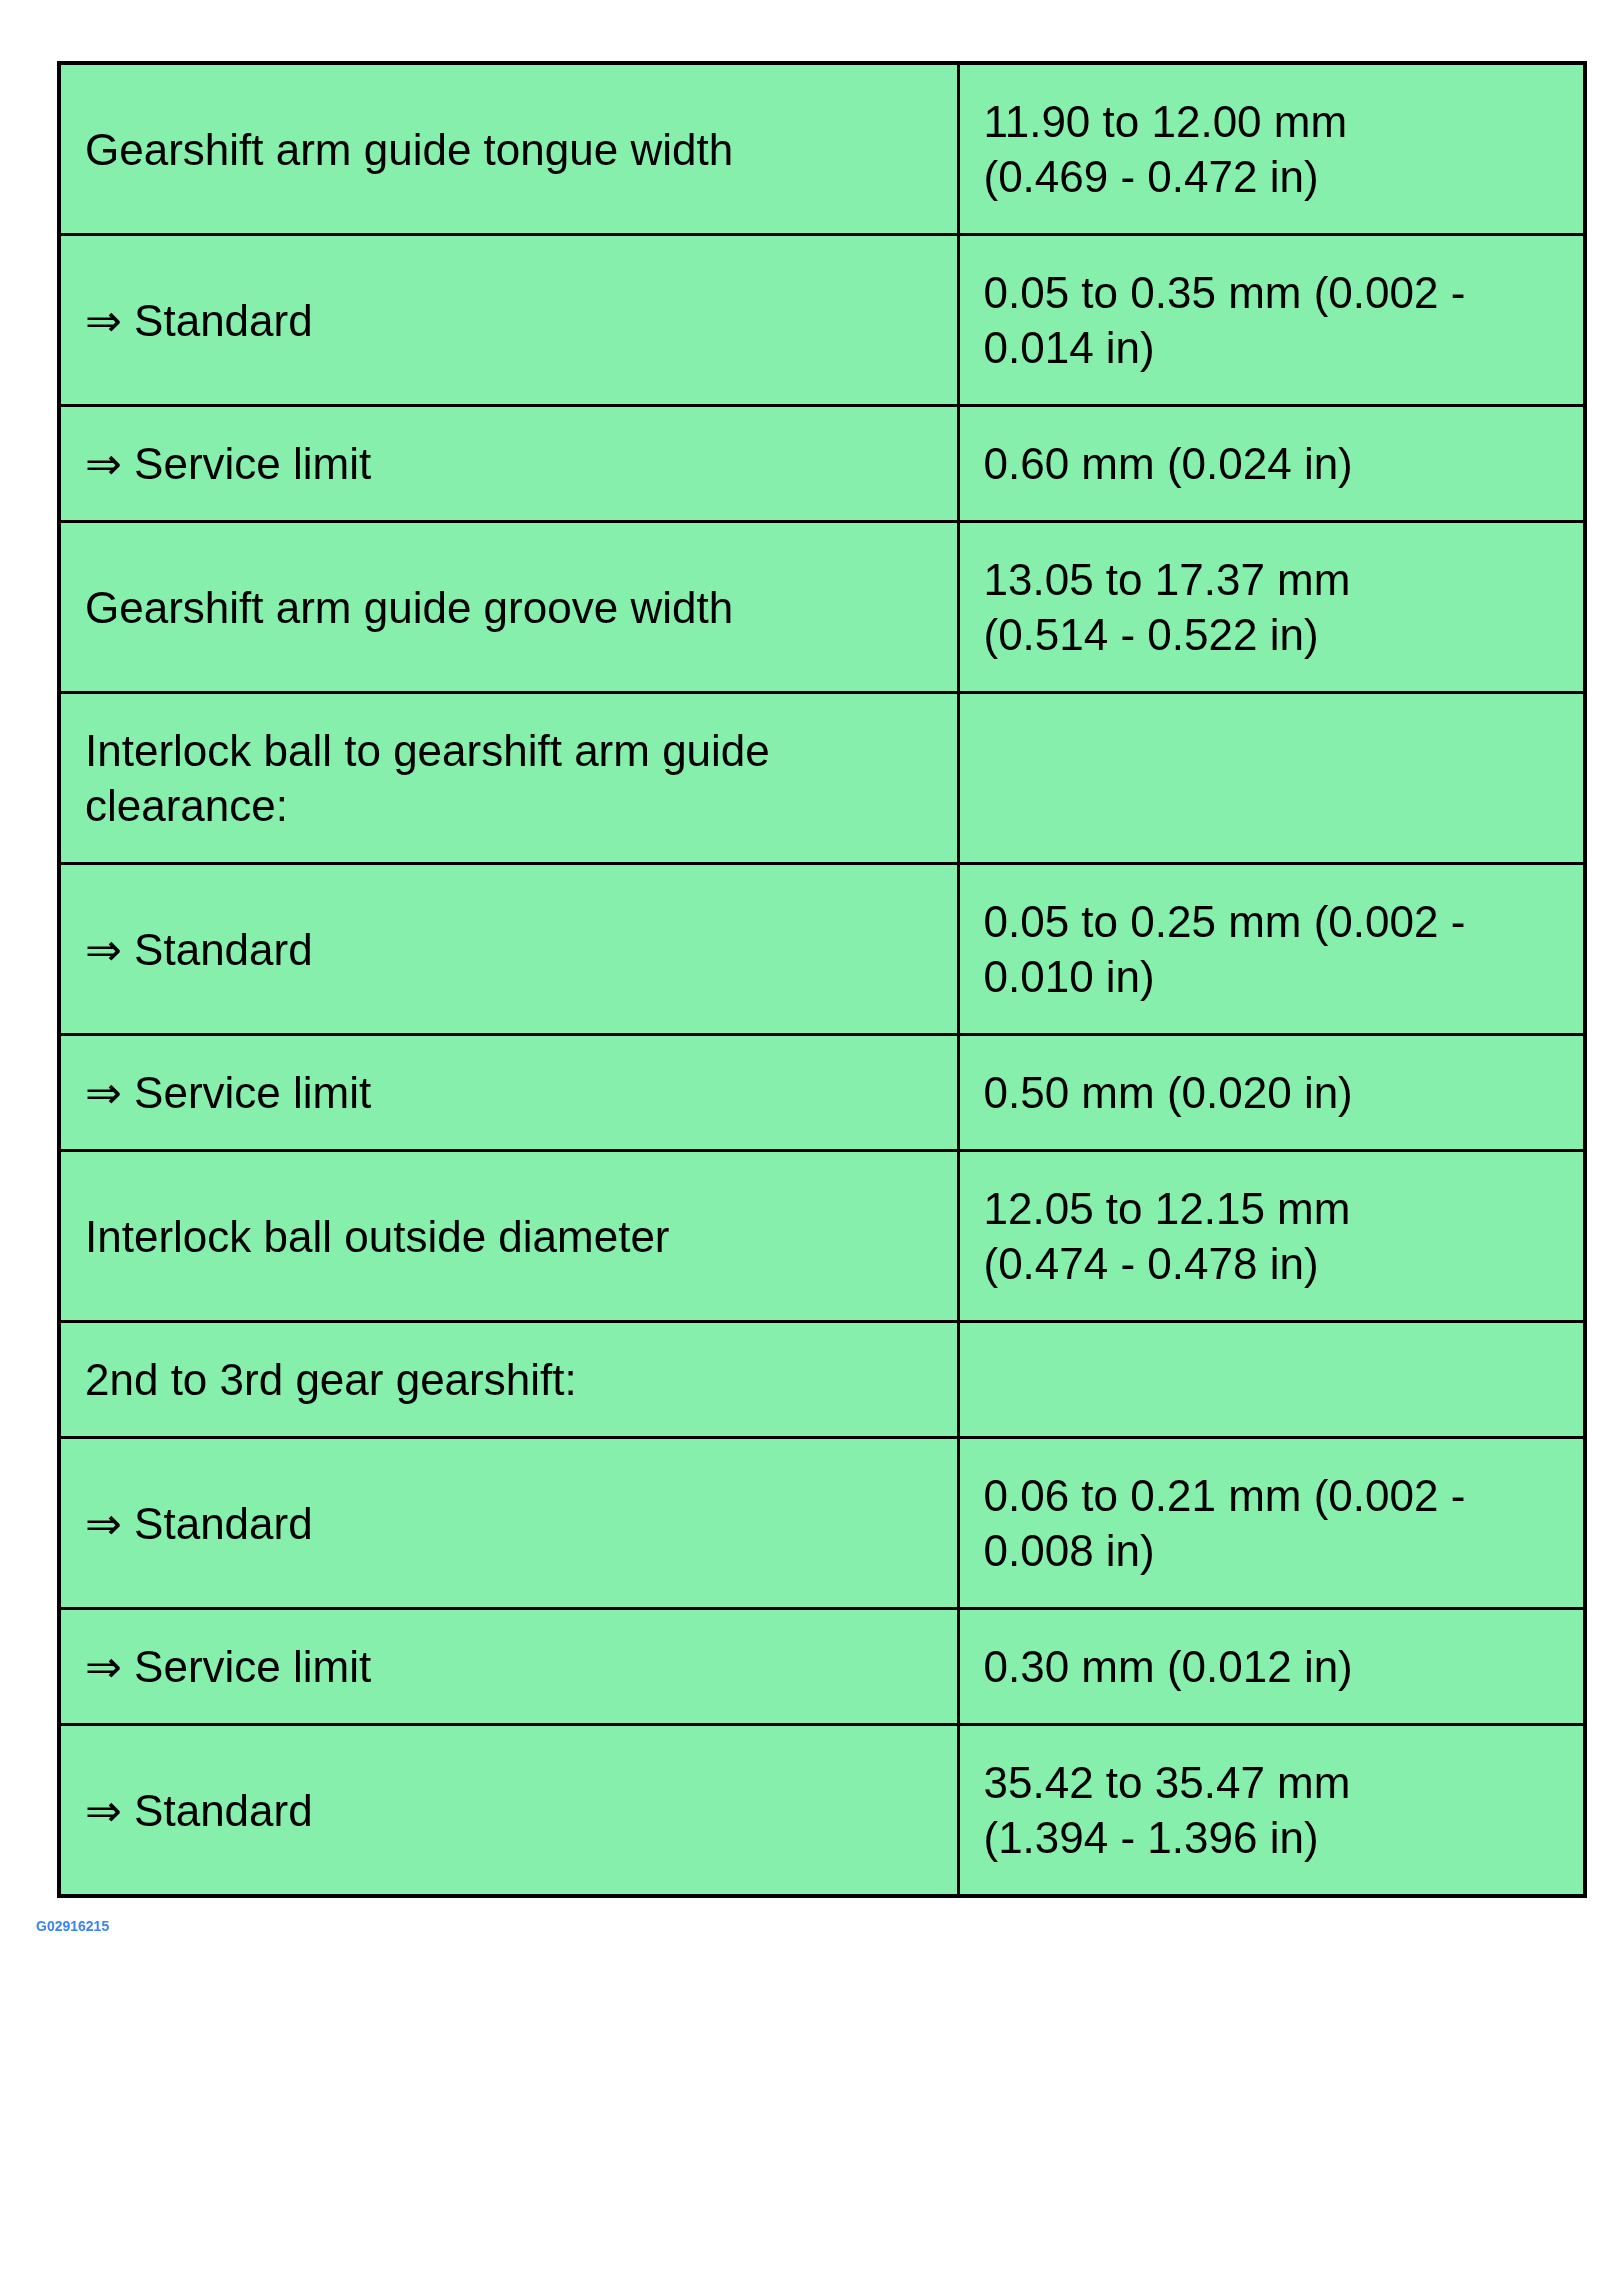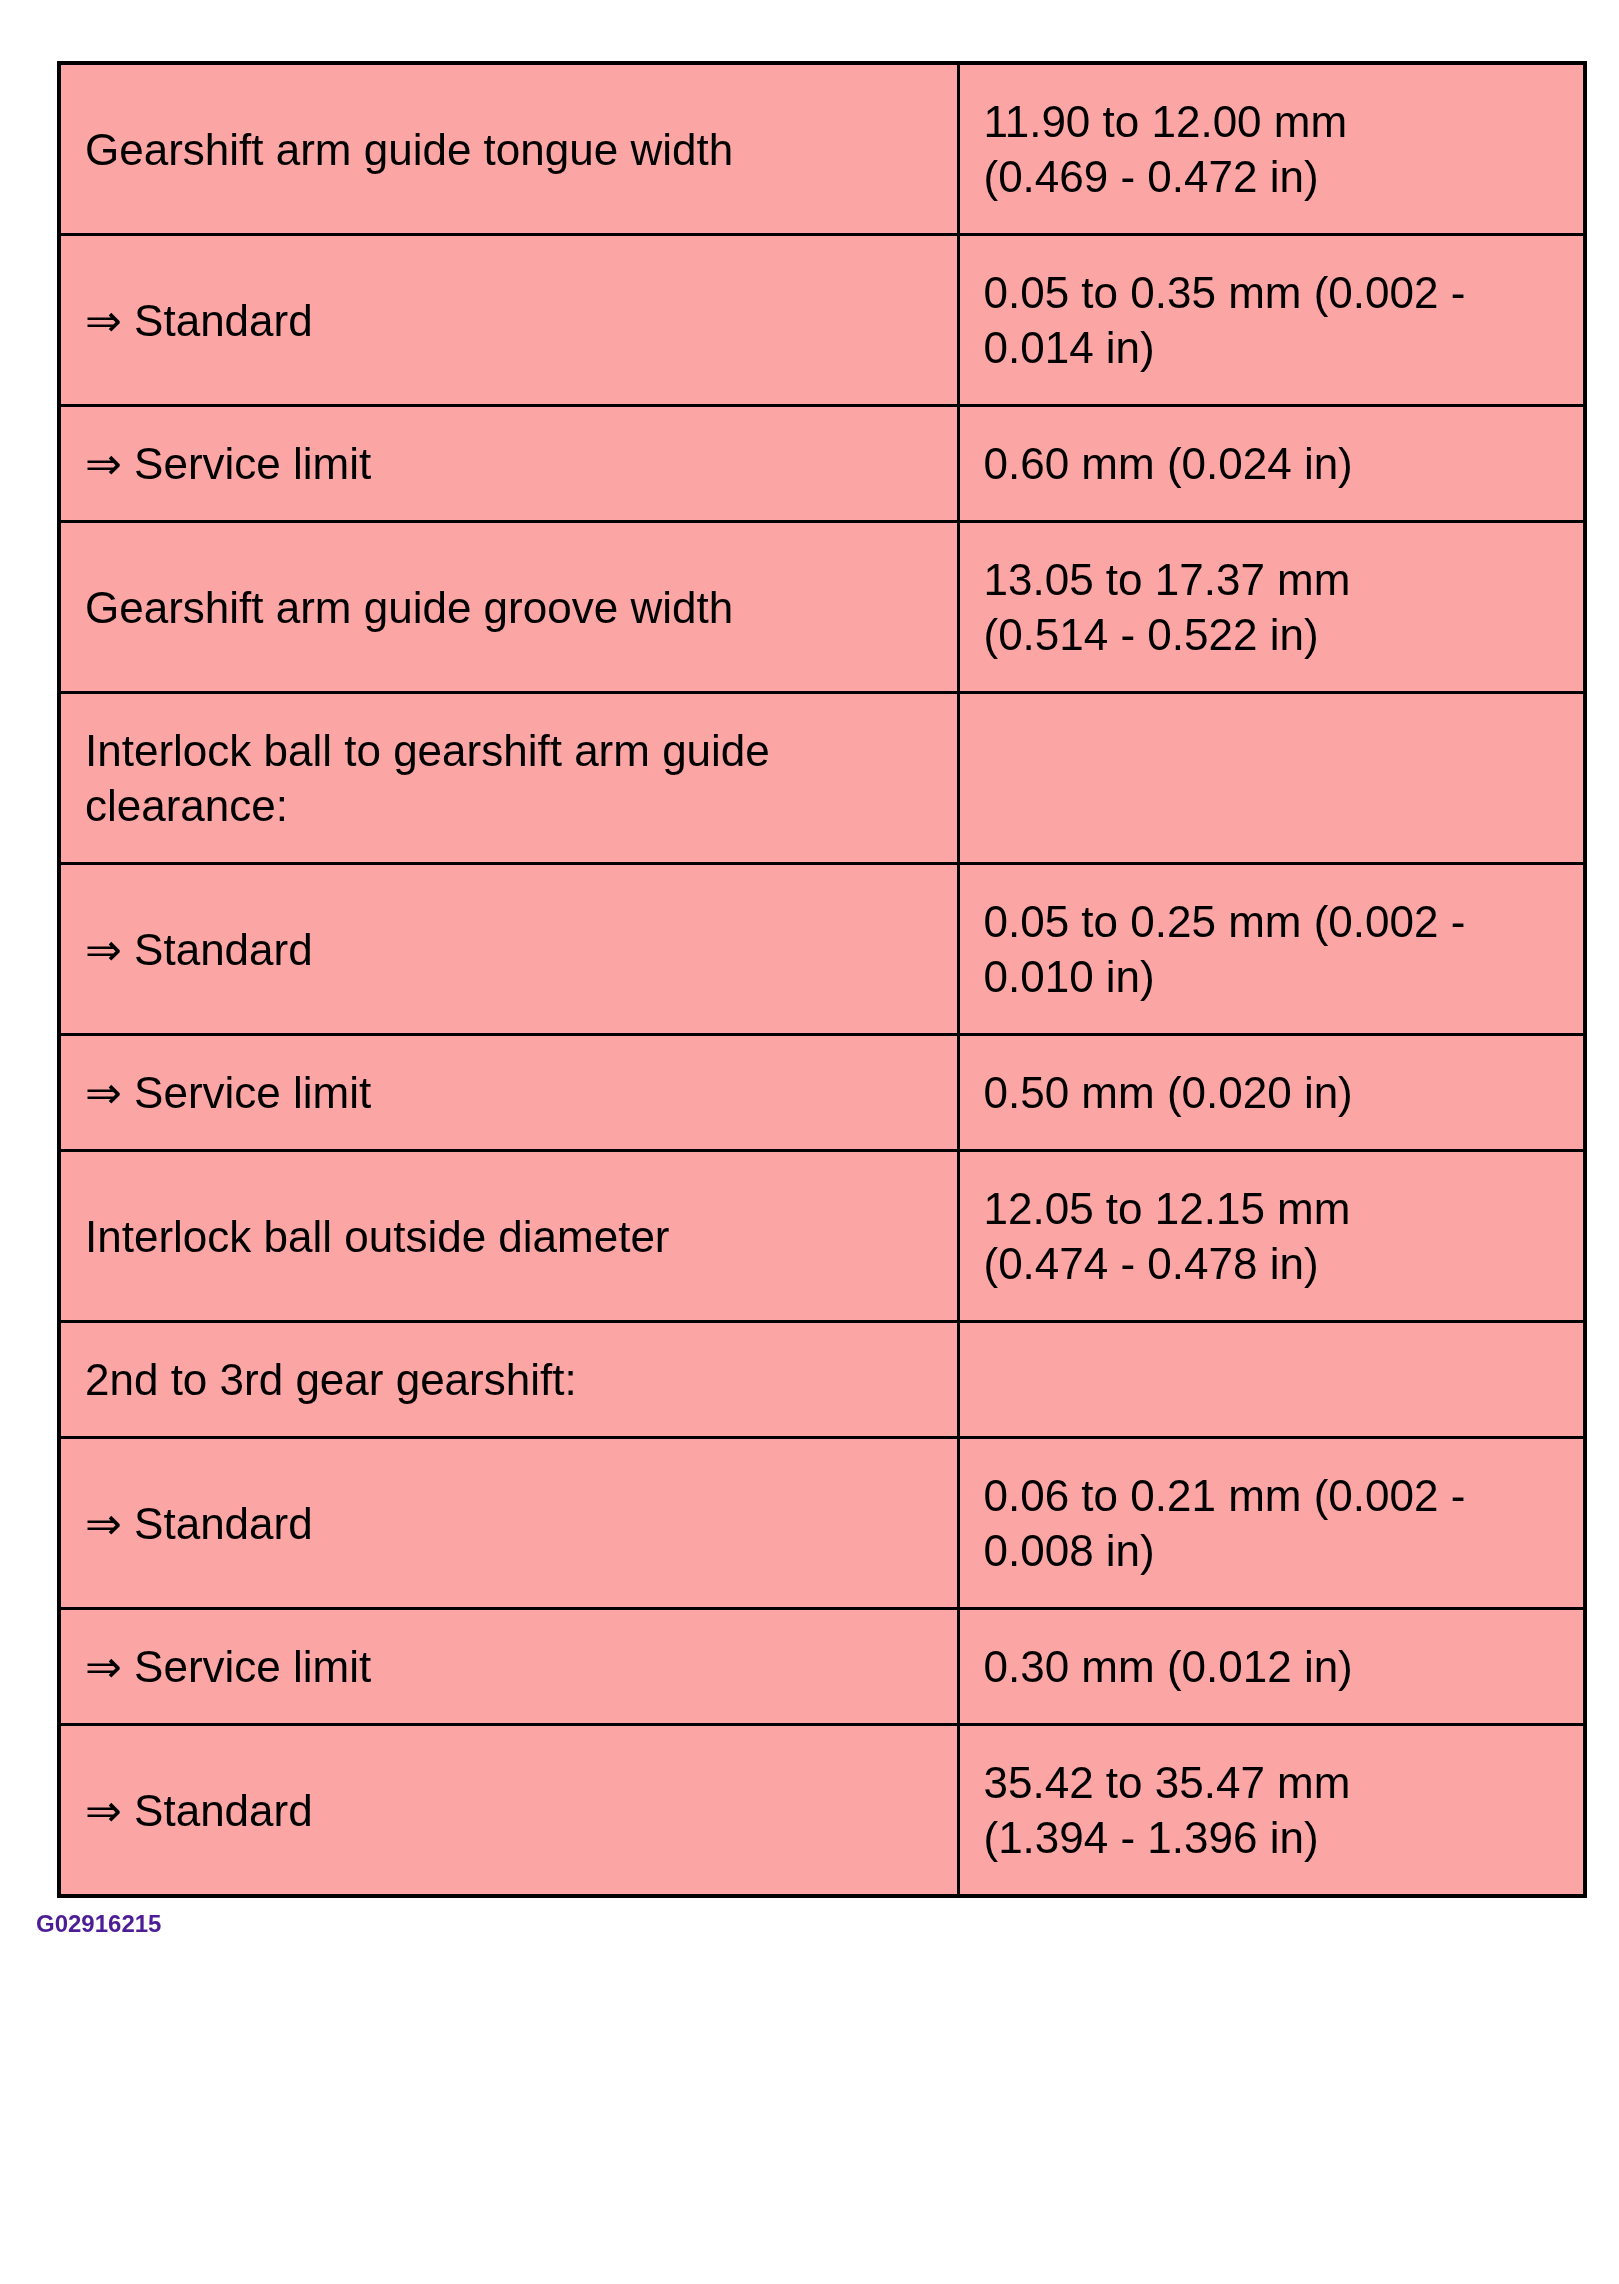--- a/index.html
+++ b/index.html
@@ -15,38 +15,38 @@
     min-height: 2284px;
     padding: 61px 34px 17px 36px;
     background: #ffffff;
   }
   table.spec-table {
     border-collapse: collapse;
     table-layout: fixed;
     width: 1526px;
     margin-left: 21px;
     border: 4.2px solid #000000;
-    background: #fca5a5;
+    background: #86efac;
   }
   table.spec-table td {
     border: 3.4px solid #000000;
     font-size: 44px;
     line-height: 1.25;
     padding: 29px 24px;
     vertical-align: middle;
     white-space: pre-line;
     color: #000000;
   }
   td.spec-label { width: 899px; }
   td.spec-value { width: 627px; }
   .figure-code {
-    margin-top: 12px;
-    font-size: 24px;
+    margin-top: 20px;
+    font-size: 14px;
     font-weight: bold;
-    color: #4c1d95;
+    color: #3b82f6;
   }
 </style>
 </head>
 <body>
 
 <div class="page">
 
   <table class="spec-table">
     <tbody>
       <tr>

